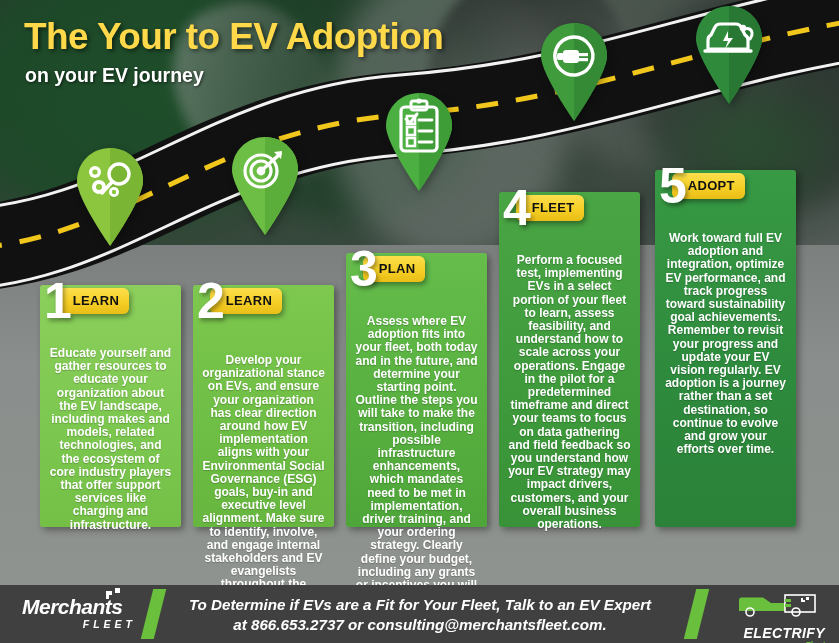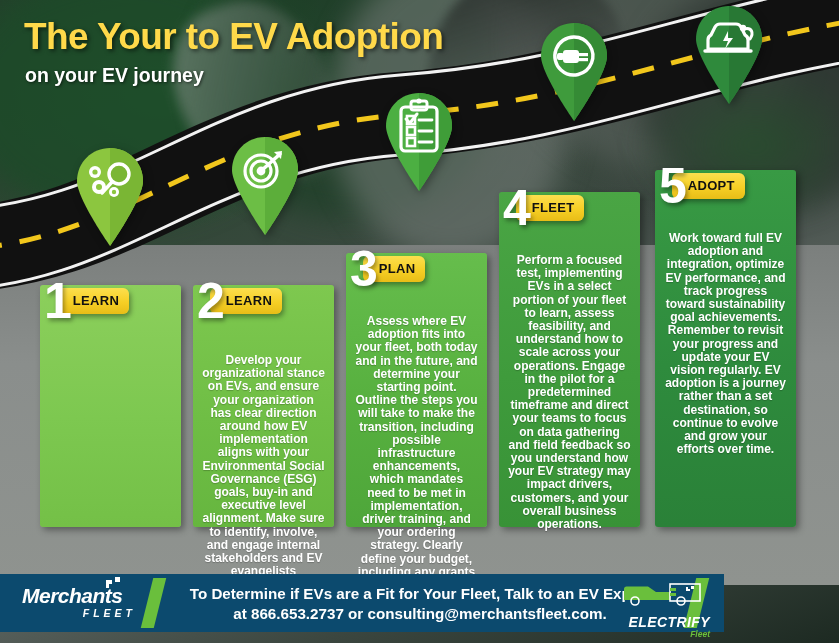--- a/index.html
+++ b/index.html
@@ -58,32 +58,32 @@
   .headline{position:absolute;left:24px;top:16px;color:#ffd94a;font-size:37px;
     font-weight:bold;letter-spacing:-.6px;text-shadow:2px 2px 4px rgba(0,0,0,.55);}
   .subline{position:absolute;left:25px;top:62px;color:#fff;font-size:19.5px;font-weight:bold;
     line-height:26px;text-shadow:1px 1px 3px rgba(0,0,0,.6);}
 
   
   .pin{position:absolute;width:74px;height:100px;}
   .pin svg{display:block;filter:drop-shadow(2px 3px 4px rgba(0,0,0,.32));}
 
   
-  .footer{position:absolute;left:0;bottom:11px;width:724px;height:58px;background:#0c4a6e;}
+  .footer{position:absolute;left:0;bottom:0;width:839px;height:58px;background:#404040;}
   .slash{position:absolute;top:4px;width:13px;height:50px;background:#6abf3c;
     transform:skewX(-14deg);}
   .slash-l{left:147px;}
   .slash-r{left:690px;}
   .merchants{position:absolute;left:22px;top:11px;width:118px;height:40px;color:#fff;}
   .m-word{font-size:21px;font-weight:bold;font-style:italic;letter-spacing:-.5px;line-height:21px;}
   .m-sub{font-size:10.5px;font-weight:bold;font-style:italic;letter-spacing:4px;
     text-align:right;margin-top:1px;padding-right:4px;}
   .m-mark{position:absolute;right:18px;top:-9px;}
   .contact{position:absolute;left:170px;top:10px;width:500px;text-align:center;color:#fff;
-    font-size:15.2px;font-weight:bold;line-height:20px;}
+    font-size:15.2px;font-weight:bold;line-height:20px;font-style:italic;}
   .contact .phone{font-weight:bold;}
   .electrify{position:absolute;right:14px;top:6px;width:110px;height:48px;text-align:right;}
   .e-word{color:#fff;font-size:14px;font-weight:bold;font-style:italic;letter-spacing:.4px;
     line-height:14px;margin-top:1px;}
   .e-sub{color:#6abf3c;font-size:8.5px;font-weight:bold;font-style:italic;line-height:10px;}
 </style>
 </head>
 <body>
 
 <div id="infographic">
@@ -120,20 +120,21 @@
     <div>on your EV journey</div>
   </div>
 
   <div class="columns">
 
     <div class="col" id="col1" style="left:40px;top:285px;height:242px;background:linear-gradient(180deg,#8ccf5c 0%,#7dc850 55%,#74c047 100%);">
       <div class="badge-wrap" style="top:-6px;">
         <span class="big-num">1</span>
         <span class="pill">LEARN</span>
       </div>
+      <div class="col-body" style="top:62px;">Educate yourself and gather resources to educate your organization about the EV landscape, including makes and models, related technologies, and the ecosystem of core industry players that offer support services like charging and infrastructure.</div>
     </div>
 
     <div class="col" id="col2" style="left:193px;top:285px;height:242px;background:linear-gradient(180deg,#7ec84f 0%,#6fbe45 55%,#66b63f 100%);">
       <div class="badge-wrap" style="top:-6px;">
         <span class="big-num">2</span>
         <span class="pill">LEARN</span>
       </div>
       <div class="col-body" style="top:62px;margin-top:7px;">Develop your organizational stance on EVs, and ensure your organization has clear direction around how EV implementation aligns with your Environmental Social Governance (ESG) goals, buy-in and executive level alignment. Make sure to identify, involve, and engage internal stakeholders and EV evangelists throughout the company.</div>
     </div>
 

